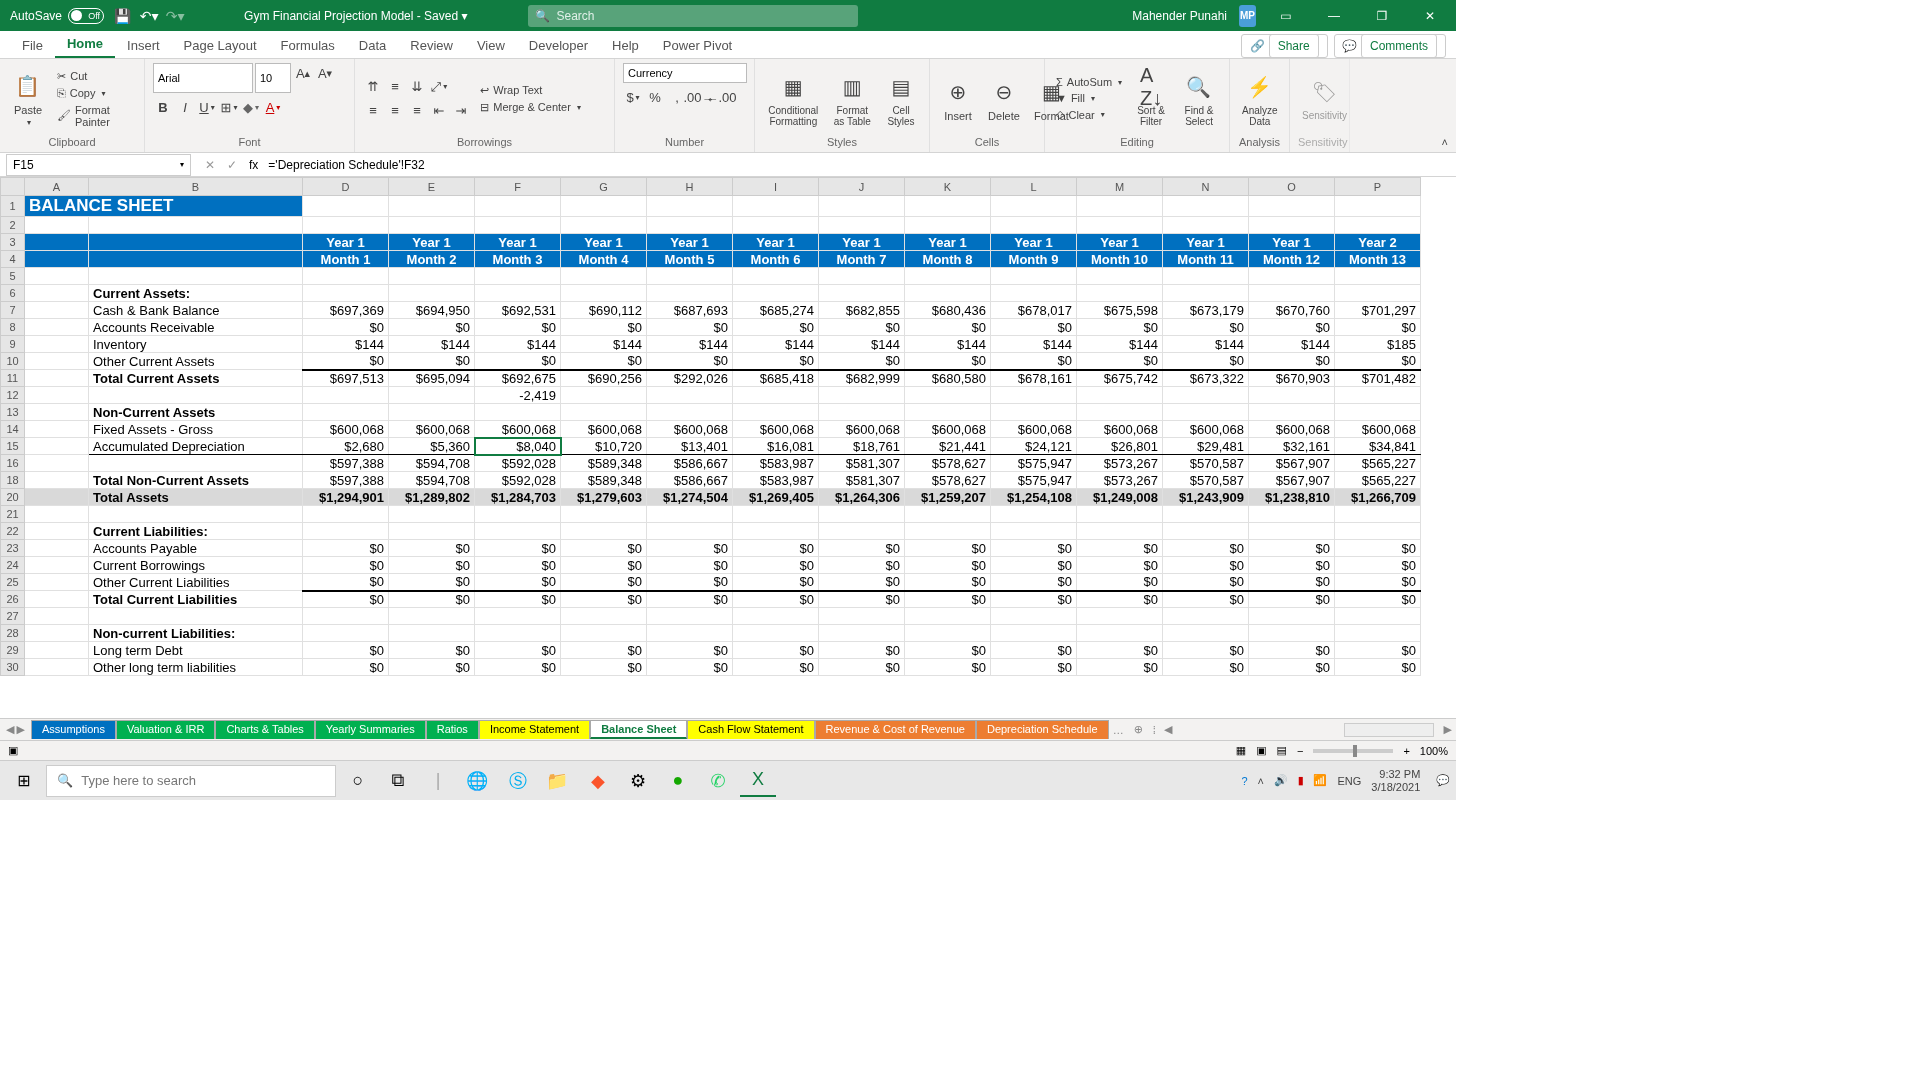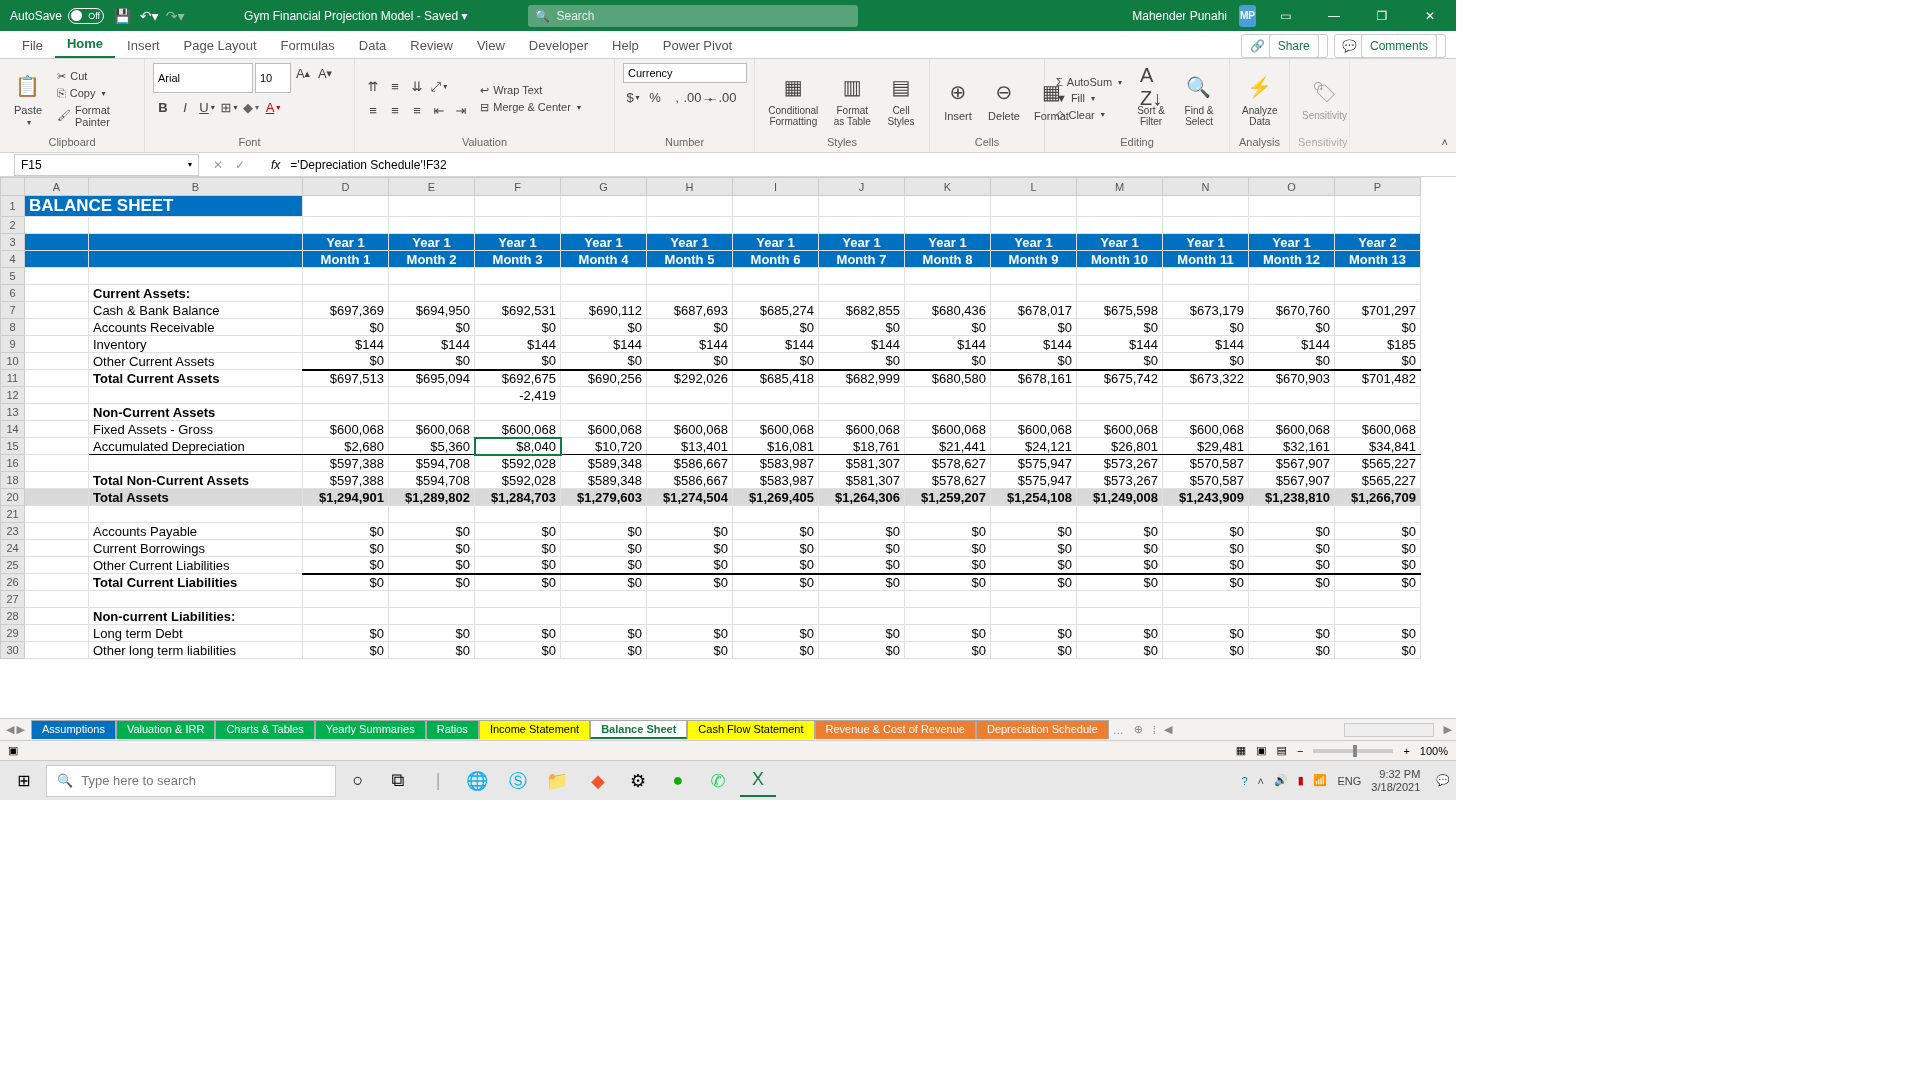--- a/index.html
+++ b/index.html
@@ -29,24 +29,24 @@
 .bigbtn .ic{width:32px;height:32px;display:flex;align-items:center;justify-content:center;font-size:20px}
 .smallrow{display:flex;flex-direction:column;gap:2px}
 .smallbtn{display:flex;align-items:center;gap:4px;padding:1px 3px;font-size:11px}
 .fontsel{display:flex;gap:2px}
 .fontsel input{height:28px;font-size:11px;border:1px solid #bbb;padding:14px 4px}
 .iconbtn{width:20px;height:20px;display:inline-flex;align-items:center;justify-content:center;font-size:13px;border:1px solid transparent}
 .dropdown-arrow{font-size:8px;margin-left:2px}
 .collapse-ribbon{position:absolute;right:8px;bottom:4px;font-size:11px}
 
 .namebox-row{height:24px;display:flex;align-items:center;border-bottom:1px solid #d4d4d4;font-size:12px}
-.namebox{width:185px;height:22px;border:1px solid #ccc;margin-left:14px;padding:0 6px;display:flex;align-items:center;justify-content:space-between}
+.namebox{width:185px;height:22px;border:1px solid #ccc;margin-left:6px;padding:0 6px;display:flex;align-items:center;justify-content:space-between}
 .fx-btns{display:flex;gap:4px;margin-left:10px;color:#999}
 .fx-btns span{width:18px;text-align:center}
-.fx-label{font-style:italic;margin-left:22px;margin-right:6px}
+.fx-label{margin-left:8px;margin-right:6px}
 .formula{flex:1;padding:0 4px}
 
 .sheet{position:relative;height:541px;overflow:hidden}
 .grid{position:absolute;inset:0;overflow:auto}
 table.cells{border-collapse:collapse;font-family:Arial;font-size:13px;table-layout:fixed}
 table.cells th{background:#e6e6e6;border:1px solid #ccc;font-weight:normal;font-size:11px;color:#555;position:sticky}
 table.cells th.colh{height:18px;top:0}
 table.cells th.rowh{width:24px;text-align:center;left:0}
 table.cells td{border:1px solid #e0e0e0;height:17px;padding:0 4px;white-space:nowrap;overflow:hidden}
 .corner{width:24px;background:#e6e6e6;border:1px solid #ccc}
@@ -209,21 +209,21 @@
             <span>↩</span>
             <span>Wrap Text</span>
           </div>
         <div class="smallbtn">
             <span>⊟</span>
             <span>Merge &amp; Center</span>
             <span class="dropdown-arrow">▾</span>
           </div>
       </div>
     </div>
-    <div class="rgroup-label">Valuation</div>
+    <div class="rgroup-label">Borrowings</div>
   </div>
   <div class="rgroup" style="width:140px">
     <div class="rgroup-body" style="flex-direction:column;align-items:flex-start;gap:4px">
       <input style="width: 124px; height: 20px; border: 1px solid rgb(187, 187, 187); font-size: 11px; padding: 0px 4px;" value="Currency">
       <div style="display:flex;gap:2px">
         <span class="iconbtn">$<span class="dropdown-arrow">▾</span></span>
         <span class="iconbtn">%</span>
         <span class="iconbtn">,</span>
         <span class="iconbtn">.00→</span>
         <span class="iconbtn">←.00</span>
@@ -686,20 +686,38 @@
             <td></td>
             <td></td>
             <td></td>
             <td></td>
             <td></td>
             <td></td>
             <td></td>
             <td></td>
           </tr>
           <tr>
+            <th class="rowh">22</th>
+            <td></td>
+            <td class="lbl-bold">Current Liabilities:</td>
+            <td></td>
+            <td></td>
+            <td></td>
+            <td></td>
+            <td></td>
+            <td></td>
+            <td></td>
+            <td></td>
+            <td></td>
+            <td></td>
+            <td></td>
+            <td></td>
+            <td></td>
+          </tr>
+          <tr>
             <th class="rowh">23</th>
             <td></td>
             <td class="">Accounts Payable</td>
             <td class="num ">$0</td>
             <td class="num ">$0</td>
             <td class="num ">$0</td>
             <td class="num ">$0</td>
             <td class="num ">$0</td>
             <td class="num ">$0</td>
             <td class="num ">$0</td>

